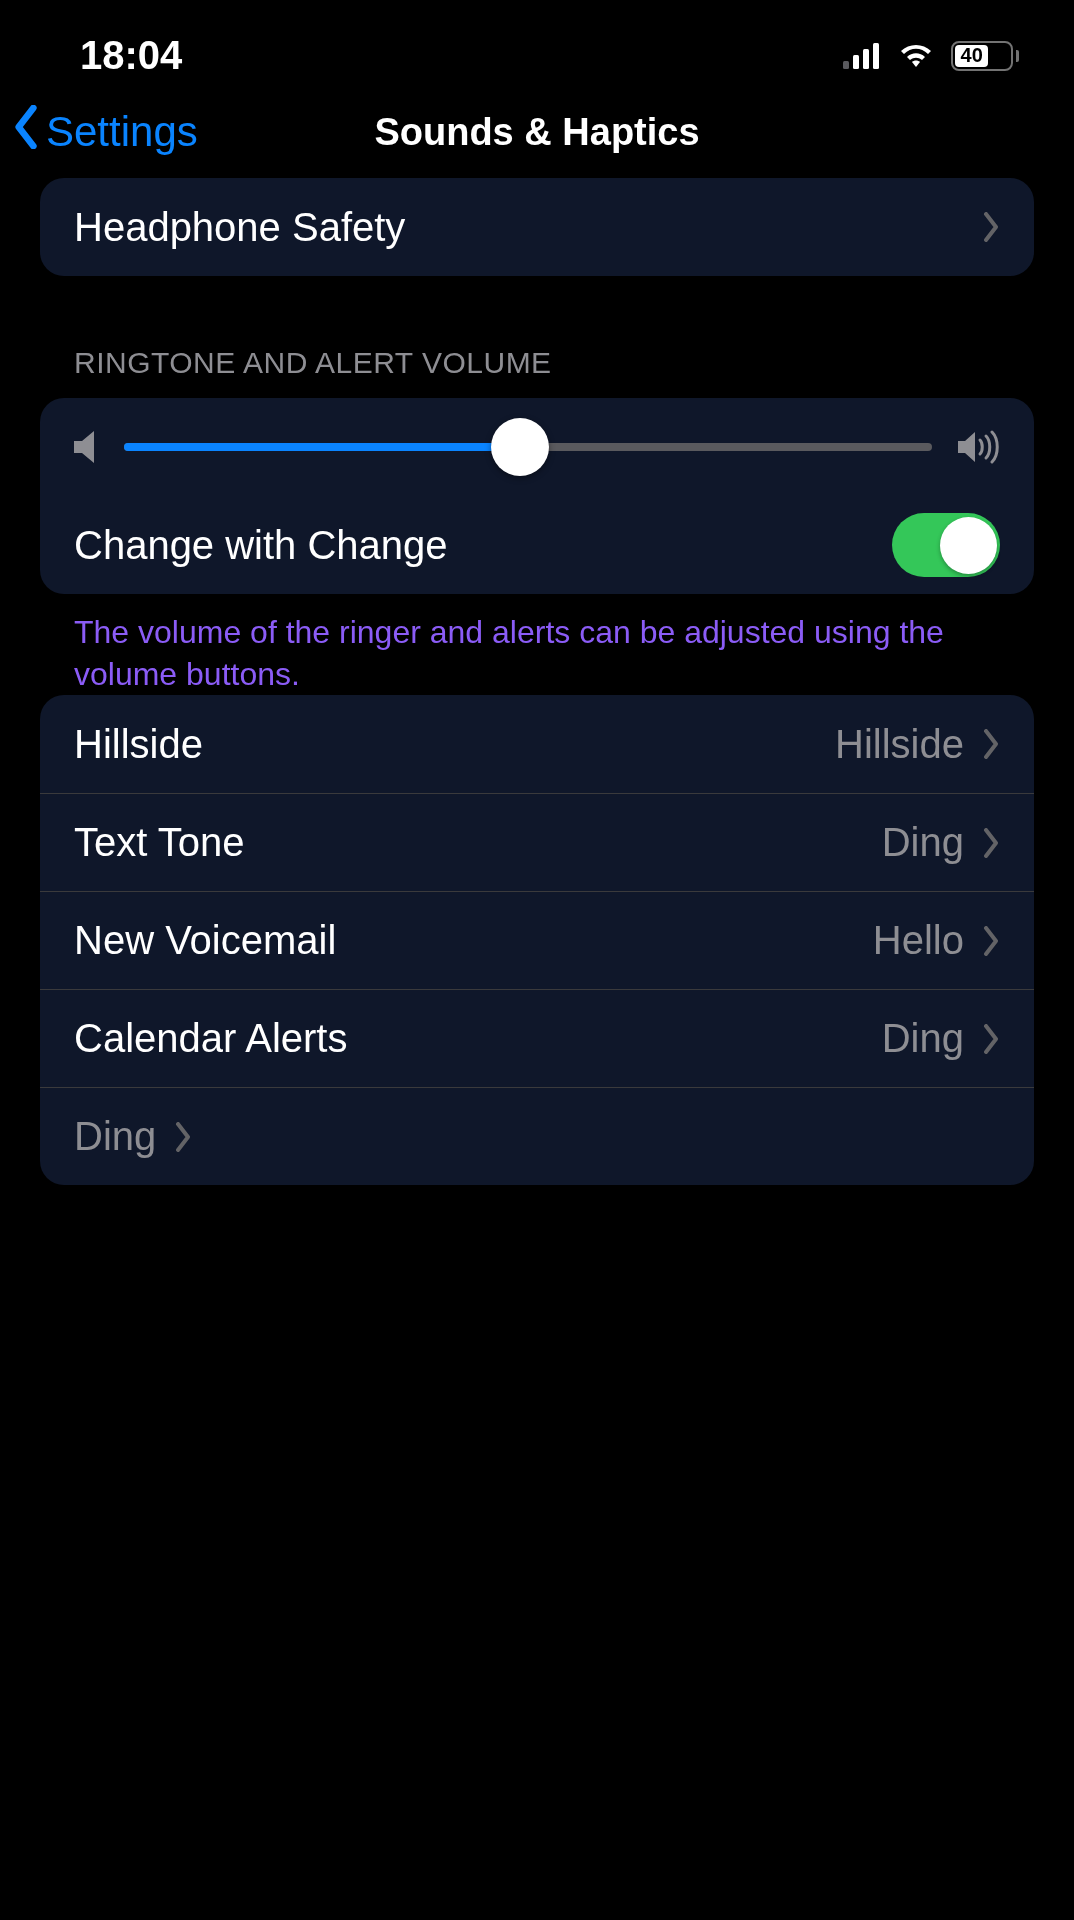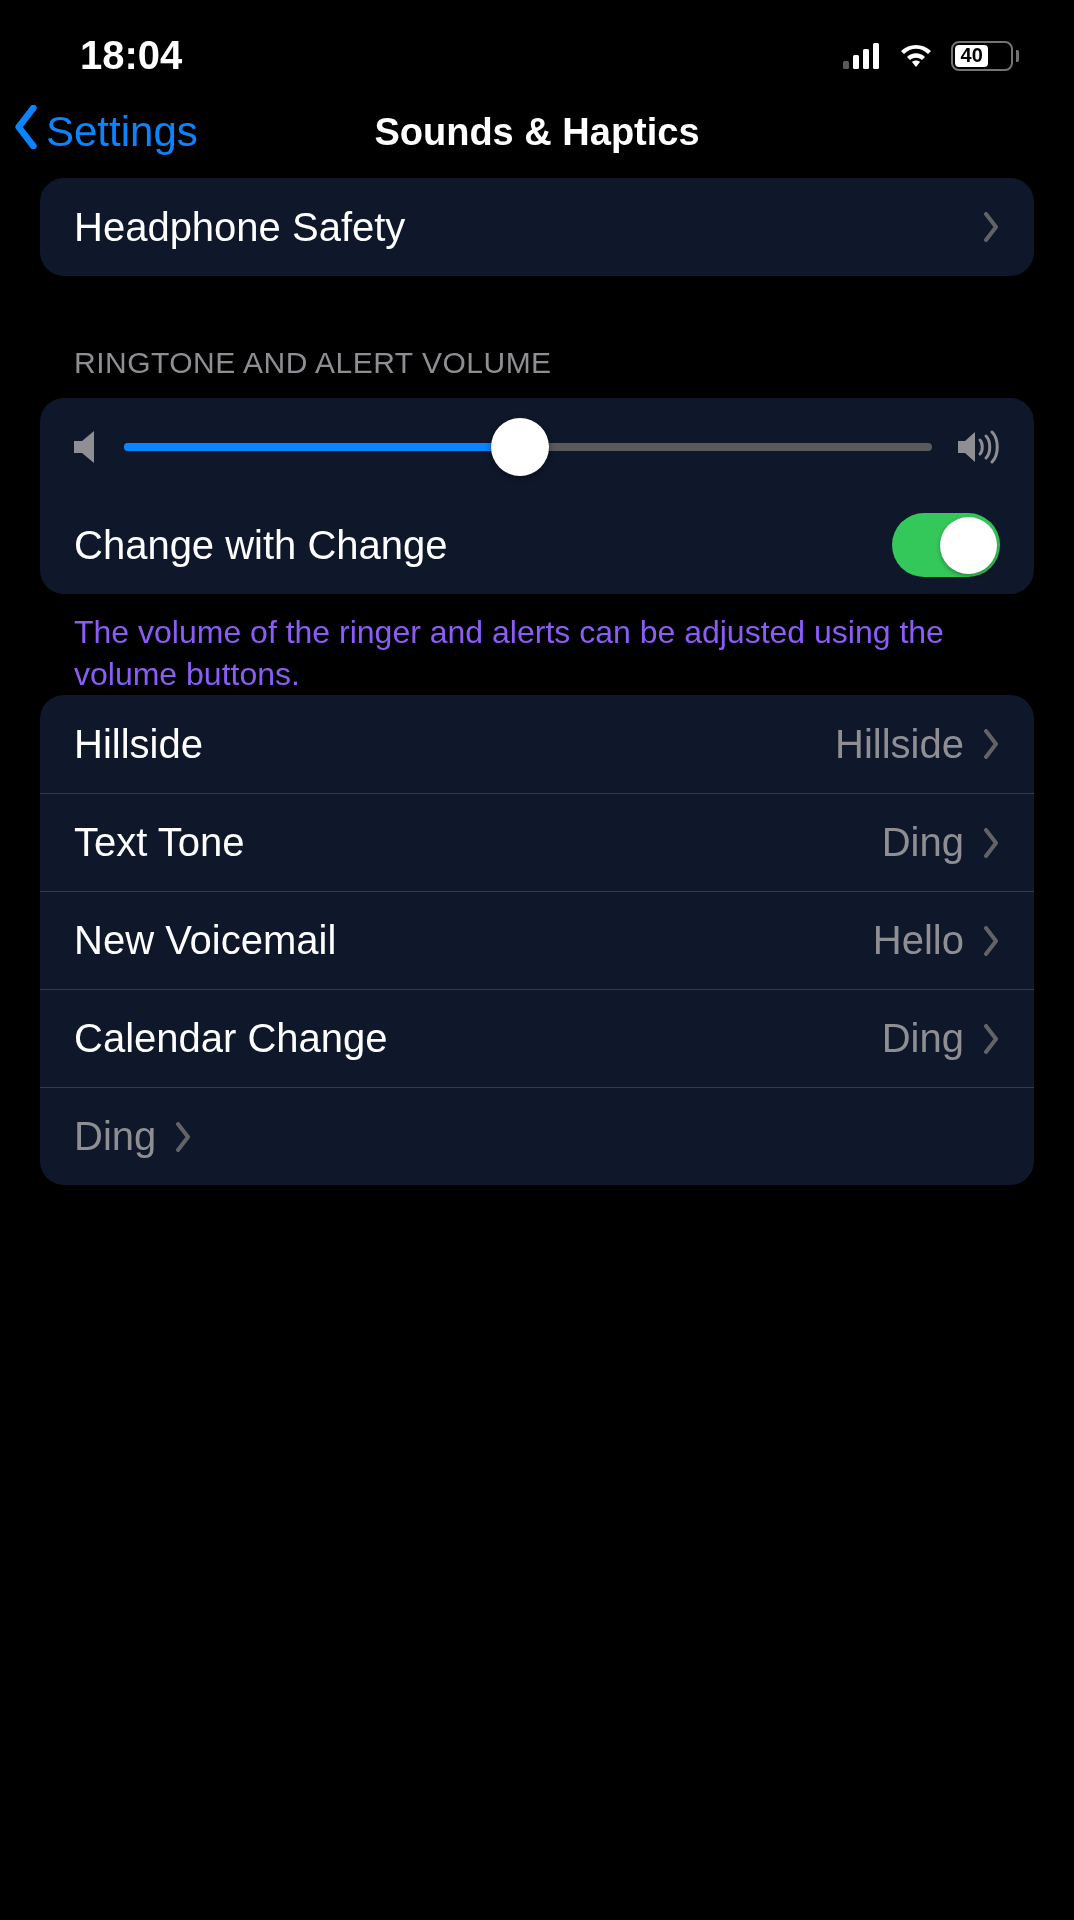--- a/index.html
+++ b/index.html
@@ -290,21 +290,21 @@
       <span class="cell-right">
         <span class="cell-value">Hello</span>
         <span class="chevron">
             <svg viewBox="0 0 18 30">
               <path d="M4 2 L14 15 L4 28" stroke="#636366" stroke-width="4" fill="none" stroke-linecap="round" stroke-linejoin="round"></path>
             </svg>
           </span>
       </span>
     </div>
     <div class="cell">
-      <span class="cell-label">Calendar Change</span>
+      <span class="cell-label">Calendar Alerts</span>
       <span class="cell-right">
         <span class="cell-value">Ding</span>
         <span class="chevron">
             <svg viewBox="0 0 18 30">
               <path d="M4 2 L14 15 L4 28" stroke="#636366" stroke-width="4" fill="none" stroke-linecap="round" stroke-linejoin="round"></path>
             </svg>
           </span>
       </span>
     </div>
     <div class="cell">

